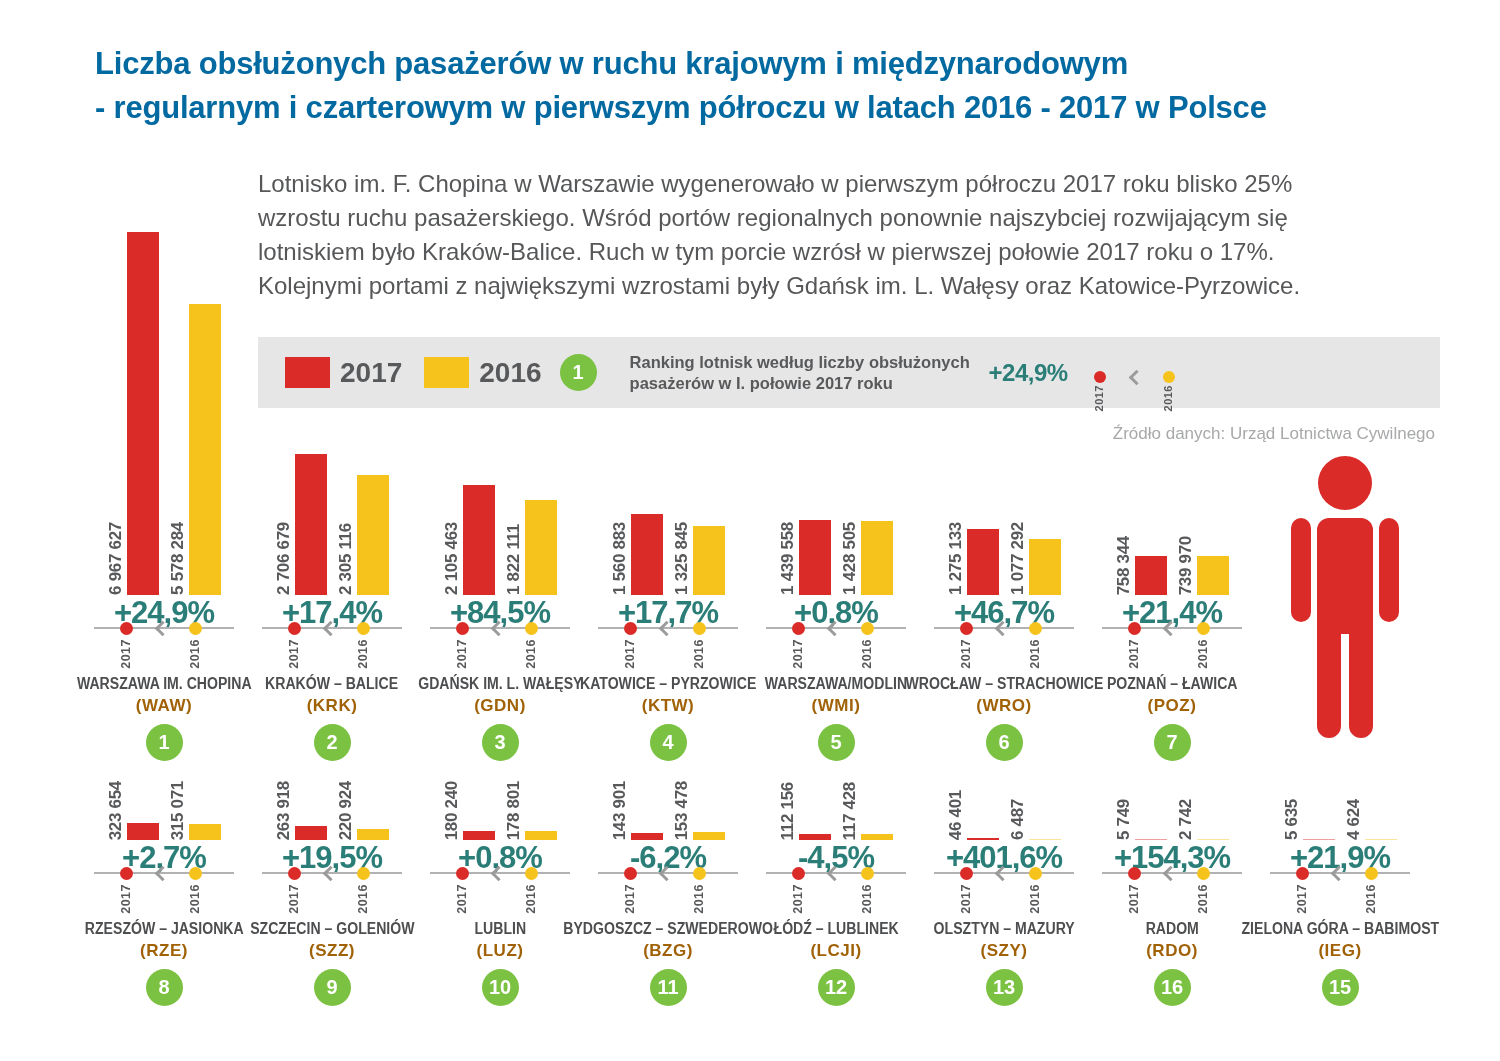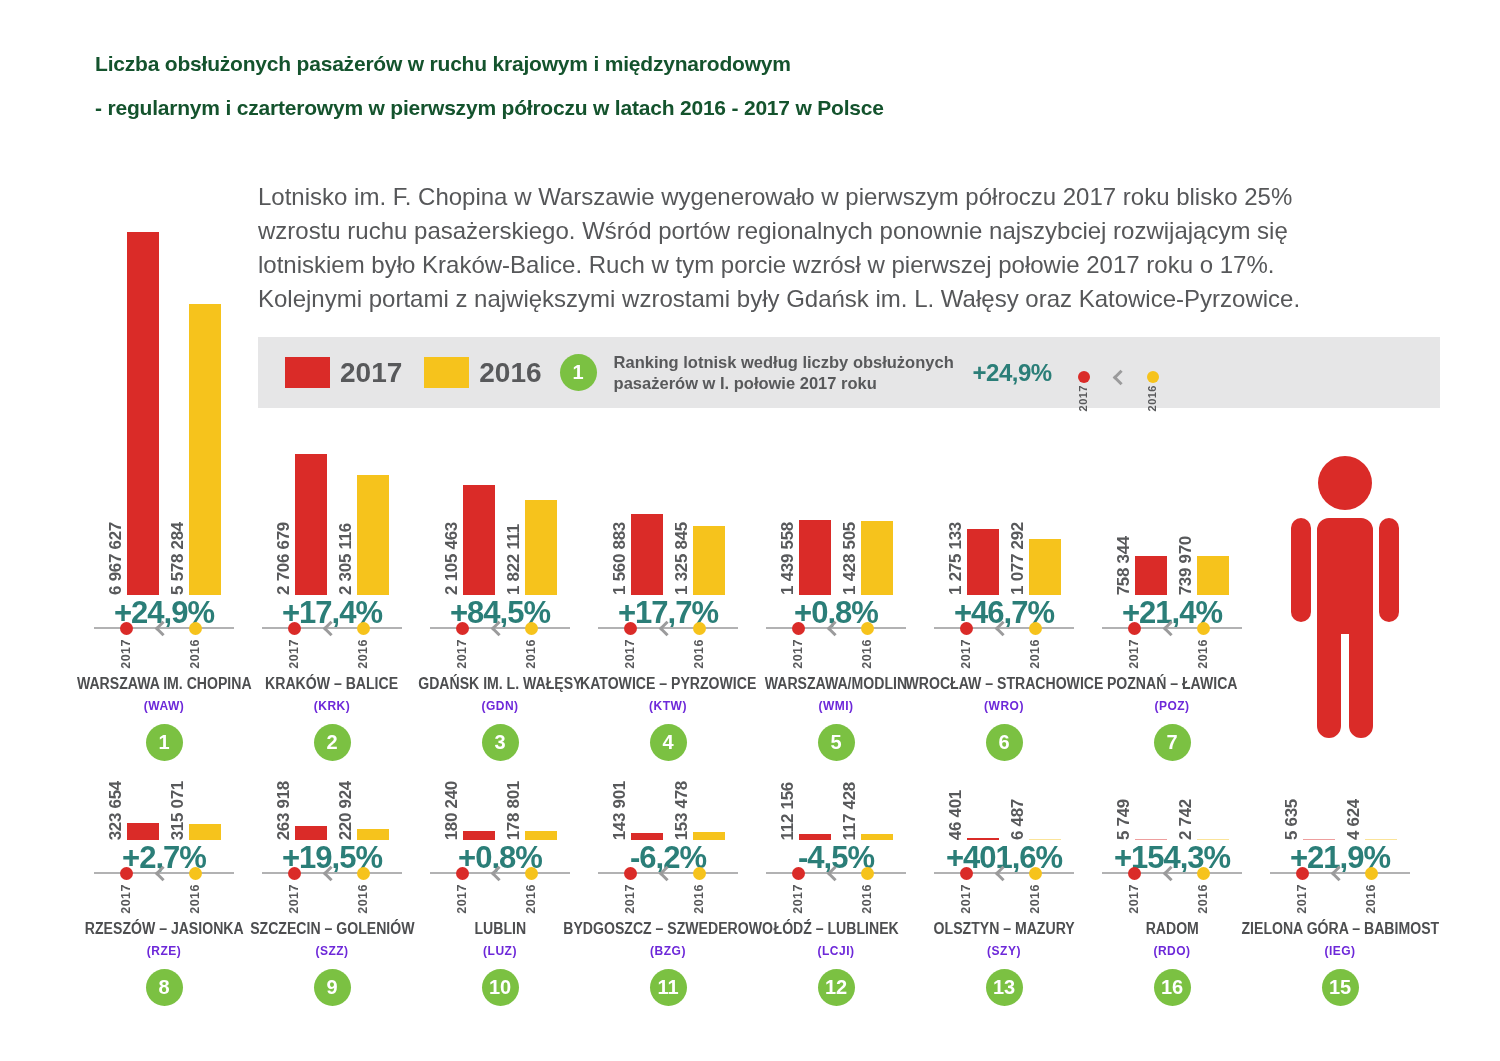--- a/index.html
+++ b/index.html
@@ -1,32 +1,32 @@
 <!DOCTYPE html>
 <html lang="pl"><head>
 <meta charset="utf-8">
 <style>
   html,body{margin:0;padding:0;background:#ffffff;}
   .canvas{position:relative;width:1500px;height:1061px;background:#fff;overflow:hidden;
           font-family:"Liberation Sans","DejaVu Sans",sans-serif;color:#58595b;}
 
   .title{position:absolute;left:95px;top:42px;width:1370px;
-         font-size:21px;font-weight:bold;color:#14532d;line-height:44px;
+         font-size:31px;font-weight:bold;color:#0369a1;line-height:44px;
          letter-spacing:-0.2px;white-space:pre-line;}
-  .intro{position:absolute;left:258px;top:180px;width:1175px;
+  .intro{position:absolute;left:258px;top:167px;width:1175px;
          font-size:24px;line-height:34px;color:#565759;white-space:pre-line;}
 
   .legend-band{position:absolute;left:258px;top:337px;width:1182px;height:71px;
                background:#e6e6e7;display:flex;align-items:center;}
   .swatch{width:45px;height:31px;flex:0 0 auto;}
   .sw-red{background:#da2b28;margin-left:27px;}
   .sw-yellow{background:#f6c31c;margin-left:22px;}
   .legend-year{font-size:28px;font-weight:bold;color:#58595b;margin-left:10px;}
   .note{font-size:16.5px;font-weight:bold;color:#58595b;line-height:21px;white-space:pre-line;}
-  .note-rank{margin-left:17px;width:345px;}
+  .note-rank{margin-left:33px;width:345px;}
   .note-dyn{margin-left:18px;width:330px;}
 
   .rank{width:37px;height:37px;border-radius:50%;background:#7bc142;color:#fff;
         display:flex;align-items:center;justify-content:center;
         font-size:20px;font-weight:bold;flex:0 0 auto;}
   .legend-rank{margin-left:18px;}
 
   
   .dyn{position:relative;width:140px;height:52px;flex:0 0 auto;}
   .dyn-line{position:absolute;left:0;right:0;top:9px;height:2px;background:#b2b2b3;}
@@ -59,21 +59,21 @@
           font-size:17px;font-weight:bold;color:#58595b;letter-spacing:-0.3px;line-height:18px;
           white-space:nowrap;}
   .bar{width:32px;}
   .bar-red{background:#da2b28;} .bar-yellow{background:#f6c31c;}
   .bar.faint{opacity:0.45;}
   .pct{font-size:31px;font-weight:bold;color:#2b7e78;letter-spacing:-1px;
        text-align:center;margin-top:1px;line-height:34px;white-space:nowrap;}
   .col .dyn{margin-top:-12px;}
   .apt-name{margin-top:3px;font-size:16px;font-weight:bold;color:#4d4e50;
             white-space:nowrap;transform:scaleX(0.88);transform-origin:center;line-height:22px;}
-  .apt-code{font-size:12px;font-weight:bold;color:#6d28d9;letter-spacing:0.5px;line-height:22px;}
+  .apt-code{font-size:17px;font-weight:bold;color:#a16207;letter-spacing:0.5px;line-height:22px;}
   .col .rank{margin-top:7px;}
 
   .person{position:absolute;left:1285px;top:453px;width:120px;height:292px;}
   .person svg{width:100%;height:100%;fill:#da2b28;}
 </style>
 </head>
 <body>
 
 <div class="canvas">
 
@@ -99,20 +99,21 @@
         <span class="dyn-line"></span>
         <span class="chev"></span>
         <span class="dot dot-red"></span>
         <span class="dot dot-yellow"></span>
         <span class="yr yr-l">2017</span>
         <span class="yr yr-r">2016</span>
       </span>
     </span>
   </div>
 
+  <div class="source">Źródło danych: Urząd Lotnictwa Cywilnego</div>
 
   <div class="row row1" id="row1">
       <div class="col">
         <div class="bars">
           <div class="bar-unit">
             <span class="vlabel">6 967 627</span>
             <div class="bar bar-red" style="height: 363px;"></div>
           </div>
           <div class="bar-unit">
             <span class="vlabel">5 578 284</span>

